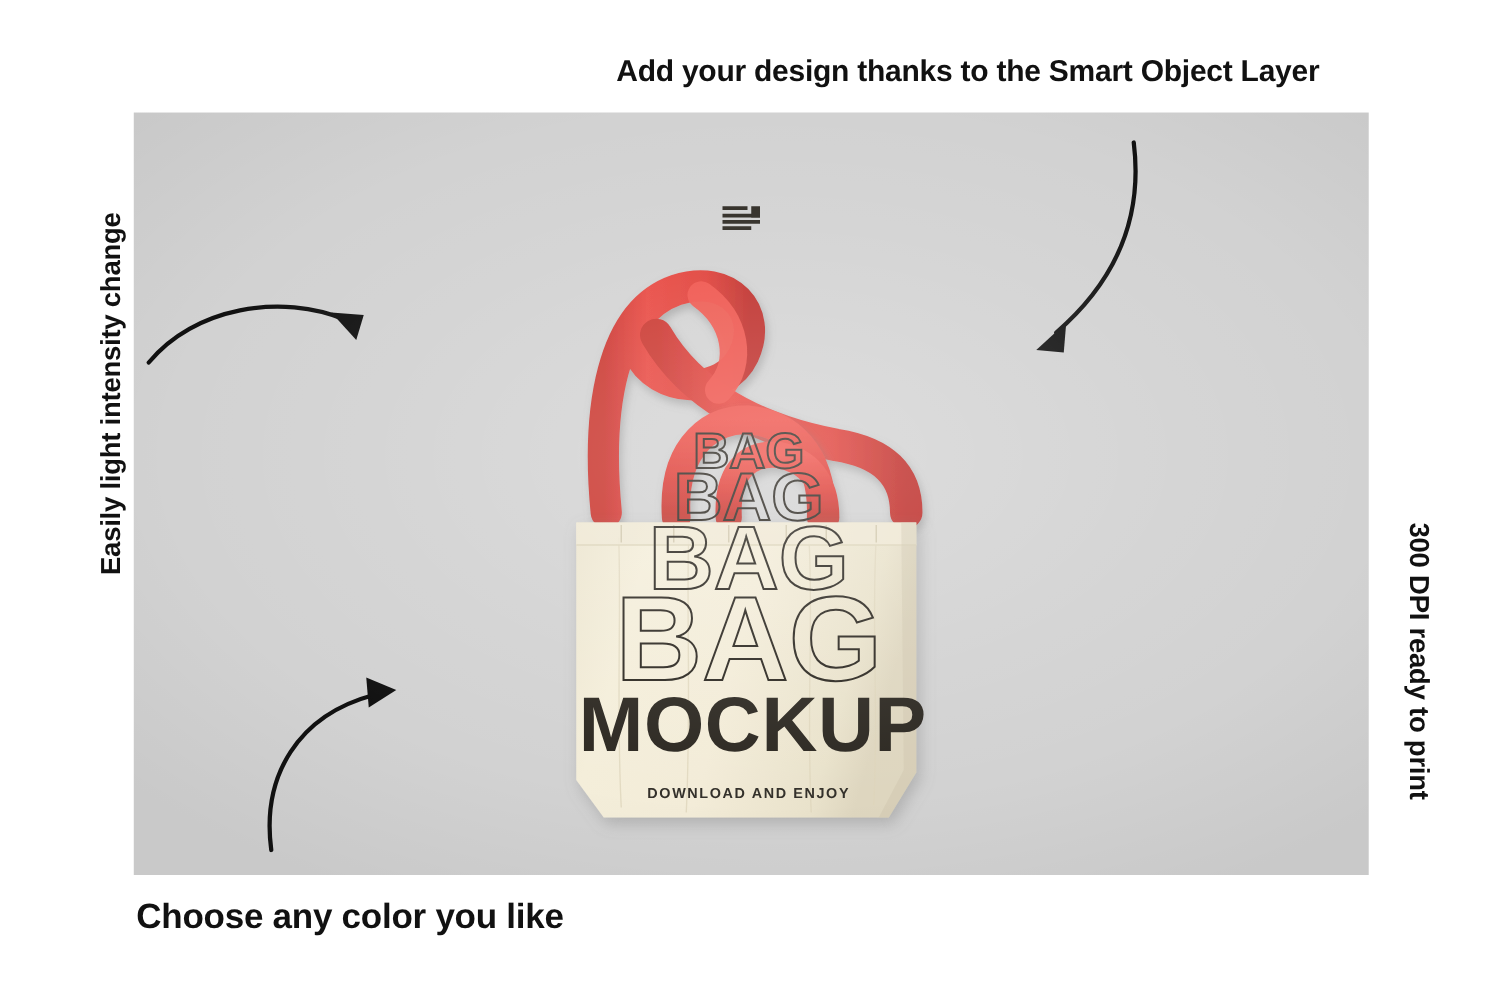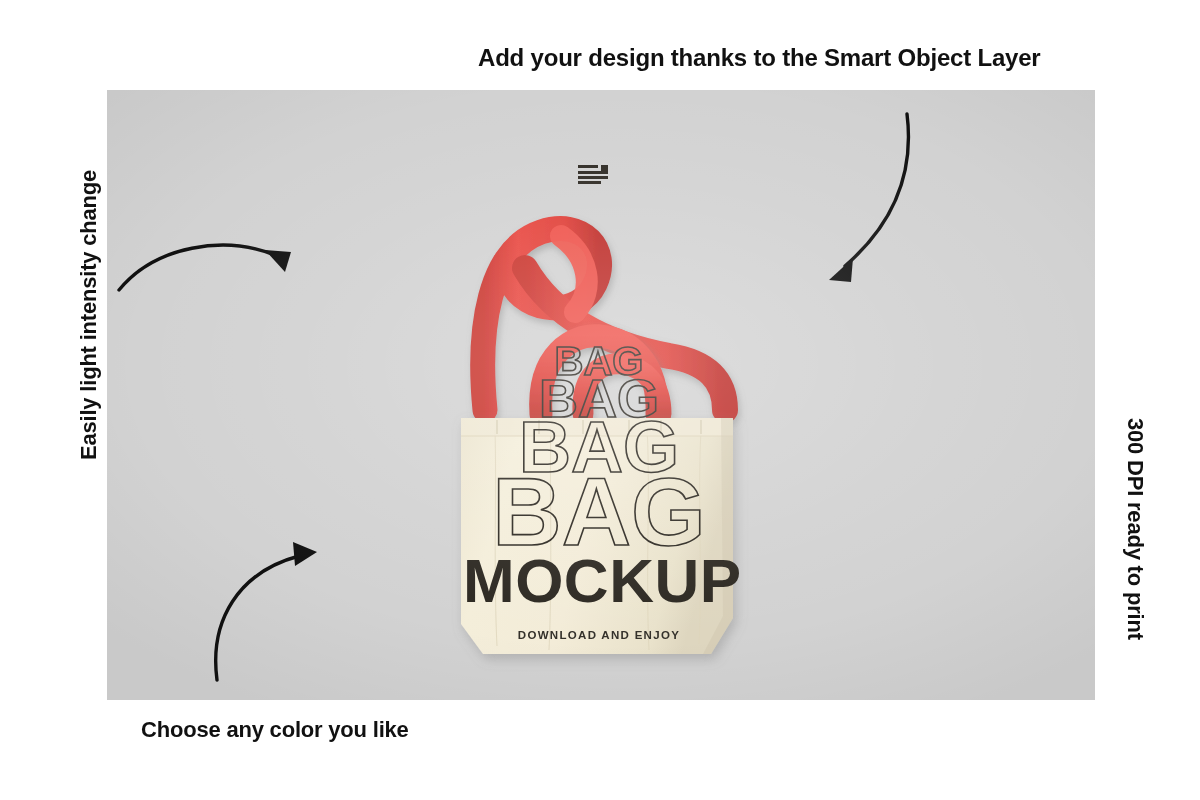--- a/index.html
+++ b/index.html
@@ -18,29 +18,28 @@
 
   
   .caption {
     position: absolute;
     font-weight: 700;
     color: #111111;
     white-space: nowrap;
     letter-spacing: -0.2px;
   }
   #caption-top {
-    left: 478px;
+    left: 493px;
     top: 44px;
     font-size: 24px;
   }
   #caption-bottom {
     left: 109px;
     top: 717px;
-    font-size: 22px;
-    margin-left: 32px;
+    font-size: 28px;
   }
   #caption-left {
     left: 0px;
     top: 0px;
     font-size: 22px;
     transform-origin: 0 0;
     transform: translate(76px, 460px) rotate(-90deg);
   }
   #caption-right {
     left: 0px;

